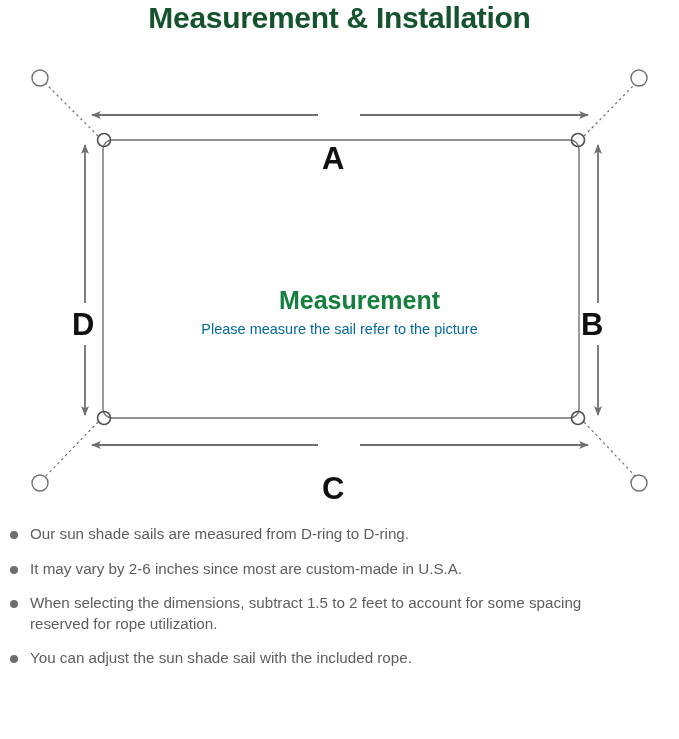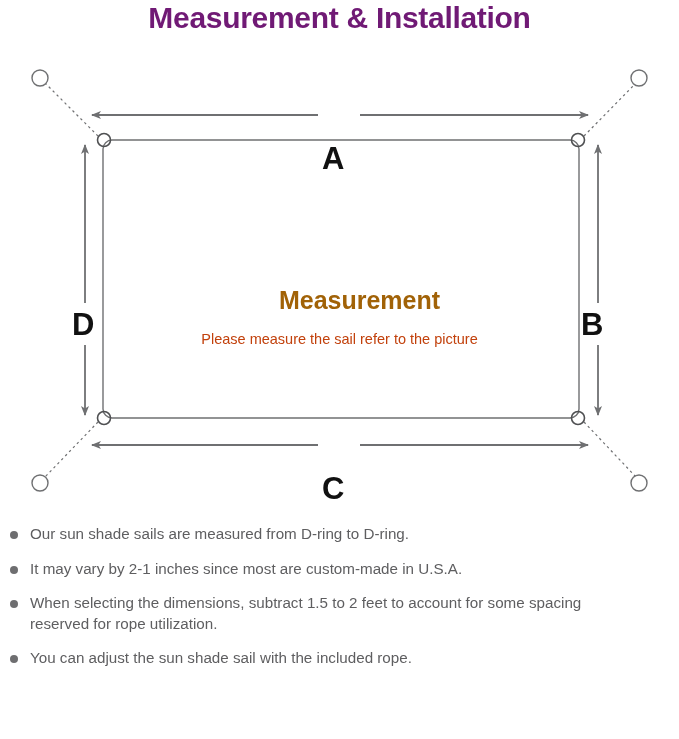--- a/index.html
+++ b/index.html
@@ -21,21 +21,21 @@
     position: absolute;
     left: 0;
     top: 0;
     width: 679px;
     text-align: center;
     font-family: "Liberation Sans", sans-serif;
     font-weight: bold;
     font-size: 30px;
     line-height: 36px;
     letter-spacing: -0.3px;
-    color: #701a75;
+    color: #14532d;
     white-space: nowrap;
   }
 
   
   #diagram {
     position: absolute;
     left: 0;
     top: 45px;
     width: 679px;
     height: 465px;
@@ -64,30 +64,30 @@
     left: 0;
     top: 240px;
     width: 679px;
     text-align: center;
   }
   #center-title {
     font-family: "Liberation Sans", sans-serif;
     font-weight: bold;
     font-size: 25px;
     line-height: 30px;
-    color: #a16207;
+    color: #15803d;
     margin-left: 40px;
   }
   #center-sub {
     font-family: "Liberation Sans", sans-serif;
     font-weight: normal;
     font-size: 14.5px;
     line-height: 22px;
-    color: #c2410c;
-    margin-top: 13px;
+    color: #0369a1;
+    margin-top: 3px;
   }
 
   
   #notes {
     position: absolute;
     left: 0;
     top: 524px;
     width: 637px;
   }
   .note {
@@ -168,21 +168,21 @@
   </div>
 </div>
 
 <div id="notes">
   <div class="note">
     <span class="bullet"></span>
     <span>Our sun shade sails are measured from D-ring to D-ring.</span>
   </div>
   <div class="note">
     <span class="bullet"></span>
-    <span>It may vary by 2-1 inches since most are custom-made in U.S.A.</span>
+    <span>It may vary by 2-6 inches since most are custom-made in U.S.A.</span>
   </div>
   <div class="note">
     <span class="bullet"></span>
     <span>When selecting the dimensions, subtract 1.5 to 2 feet to account for some spacing reserved for rope utilization.</span>
   </div>
   <div class="note">
     <span class="bullet"></span>
     <span>You can adjust the sun shade sail with the included rope.</span>
   </div>
 </div>

